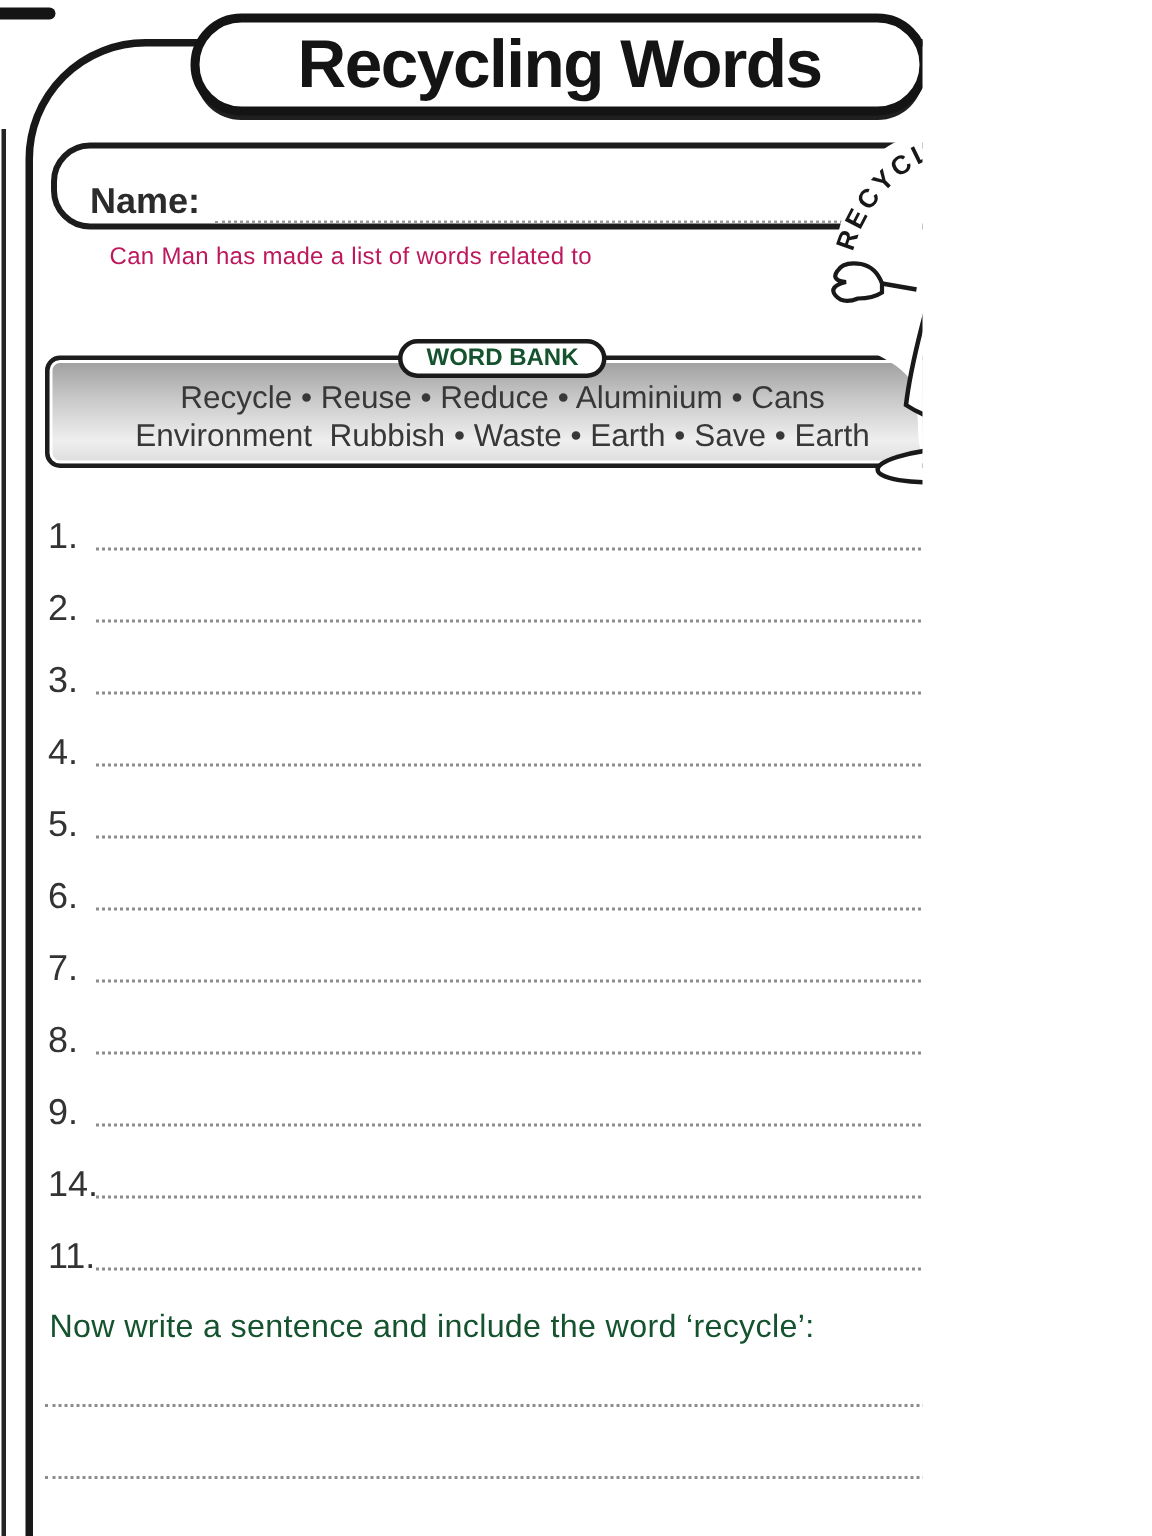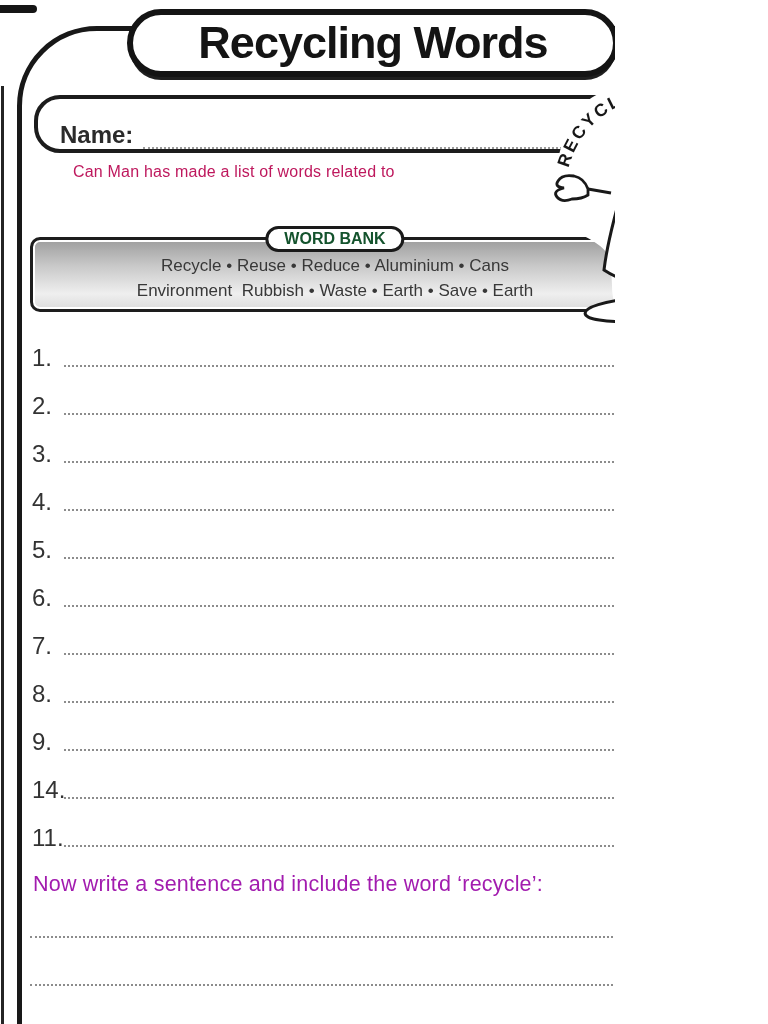--- a/index.html
+++ b/index.html
@@ -61,33 +61,33 @@
     position:absolute; left:30px; top:237px; width:610px; height:75px; z-index:2;
     border:3px solid #1d1d1d; border-radius:10px;
     background:linear-gradient(to bottom, #9e9e9e 0%, #c9c9c9 38%, #efefef 78%, #dcdcdc 100%);
     box-shadow:inset 0 0 0 2px #ffffff;
   }
   .wb-label {
     position:absolute; left:50%; top:-14px; transform:translateX(-50%);
     background:#fff; border:3px solid #1a1a1a; border-radius:13px;
     padding:1px 16px; font-size:16px; font-weight:bold; color:#14532d; white-space:nowrap;
   }
-  .wb-words { padding-top:13px; text-align:center; font-size:17px; line-height:25px; color:#383838; }
+  .wb-words { padding-top:13px; text-align:center; font-size:21px; line-height:25px; color:#383838; }
   .wb-line { white-space:pre; }
 
   
   .list { position:absolute; left:30px; top:326px; width:710px; z-index:2; }
   .row { position:relative; height:48px; }
   .row .num { position:absolute; left:2px; bottom:2px; font-size:24px; color:#333333; }
   .row .dline { position:absolute; left:34px; right:2px; bottom:7px; border-bottom:2px dotted #8c8c8c; }
 
   
   .prompt {
     position:absolute; left:33px; top:872px; width:640px; z-index:2;
-    font-size:21.5px; color:#a21caf; letter-spacing:0.2px;
+    font-size:21.5px; color:#14532d; letter-spacing:0.2px;
   }
   .sent-line { position:absolute; left:30px; width:707px; border-bottom:2px dotted #8c8c8c; z-index:2; }
   .sent-line.l1 { top:936px; }
   .sent-line.l2 { top:984px; }
 
   
   .char { position:absolute; left:540px; top:86px; width:228px; height:246px; z-index:4; }
 
   
   .logo-box {

